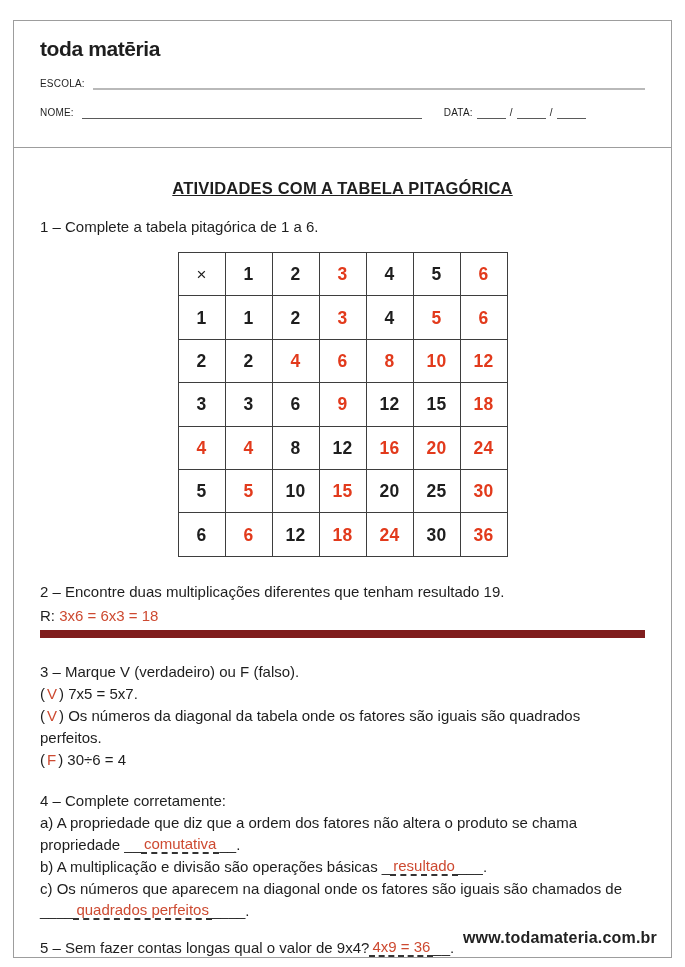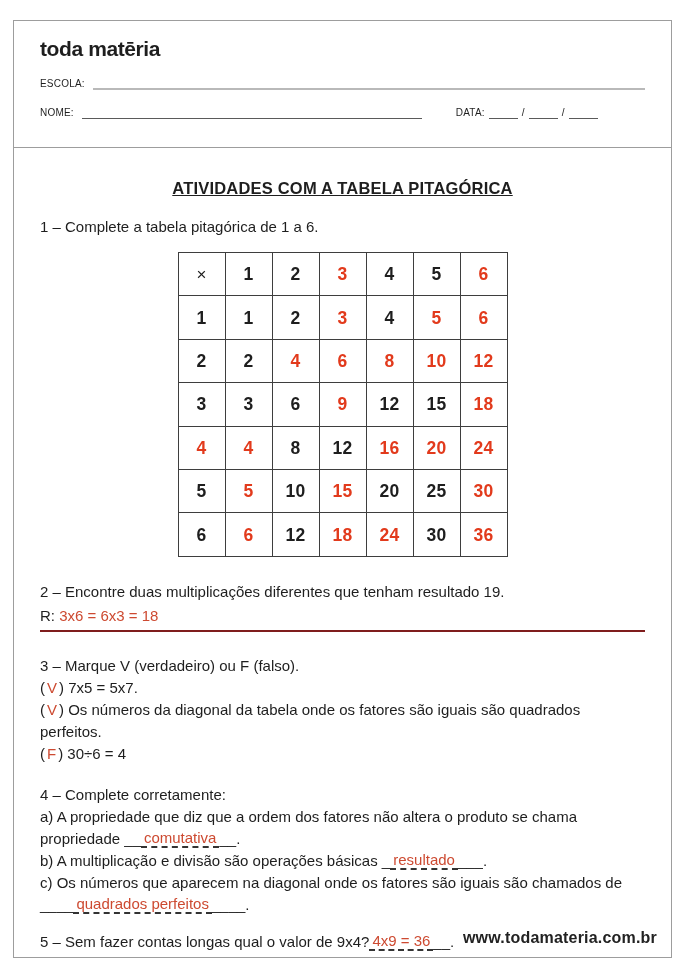--- a/index.html
+++ b/index.html
@@ -25,21 +25,21 @@
   .logo{
     font-size:21px;font-weight:700;letter-spacing:-0.4px;margin-top:2px;
   }
   .hrow{display:flex;align-items:flex-end;font-size:10px;letter-spacing:0.2px;}
   .hrow.school{margin-top:17px;}
   .hrow.name{margin-top:17px;}
   .lbl{white-space:nowrap;padding-bottom:1px;}
   .line-thick{flex:1;border-bottom:2px solid #b9b9b9;margin-left:8px;height:12px;}
   .line-thin{border-bottom:1.5px solid #5a5a5a;height:12px;}
   .name-line{width:340px;margin-left:8px;}
-  .date-wrap{display:flex;margin-left:34px;}
+  .date-wrap{display:flex;margin-left:22px;}
   .date-slot{width:29px;margin:0 4px;}
   .slash{padding-bottom:1px;}
   
   .bodyc{padding:0 26px;position:relative;height:809px;font-size:15px;line-height:22px;}
   .title{
     text-align:center;font-weight:700;font-size:16.5px;
     padding-top:29px;letter-spacing:0.2px;text-decoration:underline;
   }
   .q1-prompt{margin-top:17px;}
   table.pyt{
@@ -48,21 +48,21 @@
   table.pyt td{
     width:47px;height:43.4px;border:1.5px solid #3e3e3e;
     text-align:center;vertical-align:middle;
     font-size:17.5px;font-weight:700;letter-spacing:0.3px;
   }
   .cell-ink{color:var(--ink);}
   .cell-red{color:var(--table-red);}
   .cell-x{color:var(--ink);font-weight:400;font-size:17px;}
   .q2{margin-top:24px;}
   .q2-answer-row{
-    border-bottom:2px solid #7f1d1d;padding-bottom:3px;margin-top:2px;
+    border-bottom:8px solid #7f1d1d;padding-bottom:3px;margin-top:2px;
   }
   .r-label{color:var(--ink);}
   .red-answer{color:var(--answer-red);}
   .q3{margin-top:23px;}
   .tf-mark{color:var(--answer-red);padding:0 2px;}
   .q4{margin-top:19px;}
   .fill-answer{
     color:var(--answer-red);
     border-bottom:2px dashed #333;
     padding:0 3px;position:relative;top:-1px;

